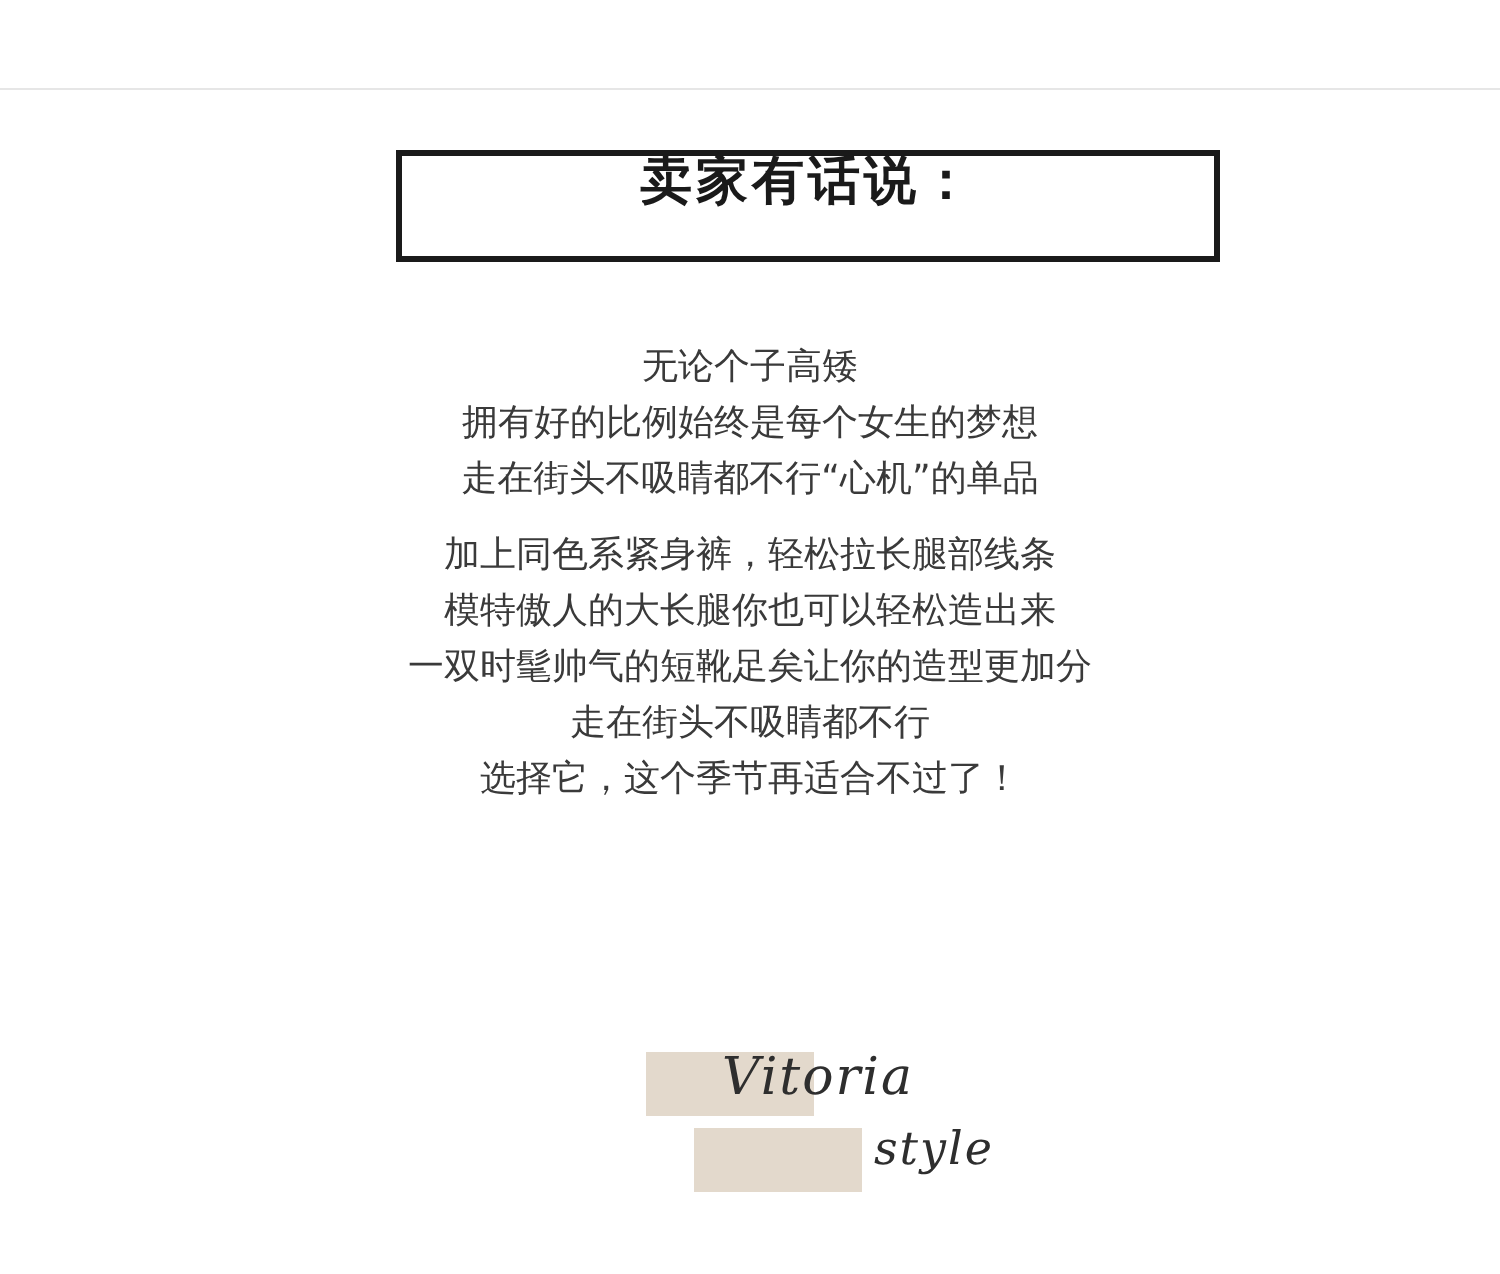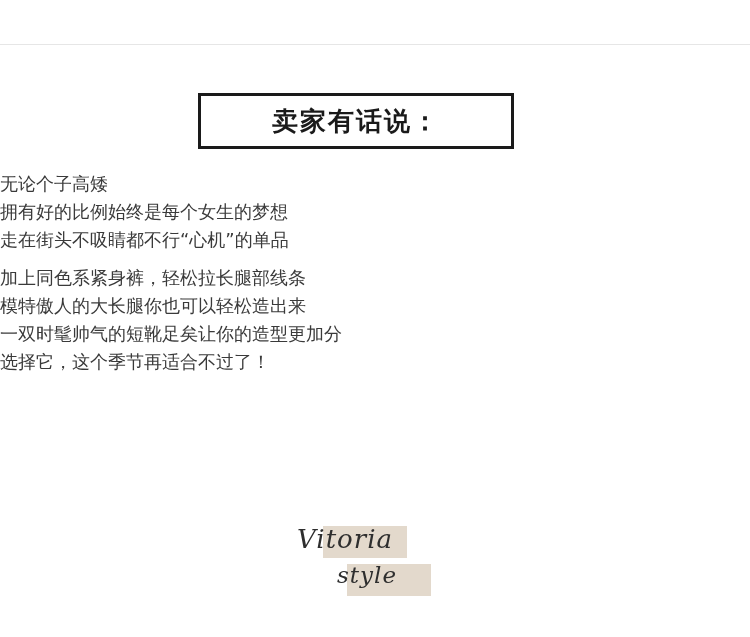--- a/index.html
+++ b/index.html
@@ -23,43 +23,43 @@
   .top-rule {
     position: absolute;
     top: 44px;
     left: 0;
     width: 750px;
     height: 1px;
     background: #e6e6e6;
   }
   .headline-box {
     position: absolute;
-    top: 93px;
+    top: 75px;
     left: 198px;
-    width: 316px;
+    width: 412px;
     height: 56px;
     border: 3px solid #1a1a1a;
     box-sizing: border-box;
     display: flex;
-    align-items: center;
     justify-content: center;
   }
   .headline-text {
     font-family: "DejaVu Sans", sans-serif;
     font-size: 26px;
     font-weight: 700;
     letter-spacing: 2px;
     color: #1a1a1a;
     line-height: 1;
   }
   .body-copy {
     position: absolute;
     top: 170px;
     left: 0;
     width: 750px;
+    text-align: center;
   }
   .body-line {
     font-family: "DejaVu Sans", sans-serif;
     font-size: 18px;
     line-height: 28px;
     color: #3a3a3a;
     white-space: nowrap;
   }
   .body-line.gap-before {
     margin-top: 10px;
@@ -69,20 +69,21 @@
     top: 520px;
     left: 0;
     width: 750px;
     height: 90px;
   }
   .logo-inner {
     position: relative;
     width: 200px;
     margin: 0 auto;
     height: 90px;
+    text-align: right;
   }
   .logo-swatch-a {
     position: absolute;
     left: 48px;
     top: 6px;
     width: 84px;
     height: 32px;
     background: #e3d9cc;
   }
   .logo-swatch-b {
@@ -127,20 +128,21 @@
     <div class="headline-text">卖家有话说：</div>
   </div>
 
   <div class="body-copy">
     <div class="body-line">无论个子高矮</div>
     <div class="body-line">拥有好的比例始终是每个女生的梦想</div>
     <div class="body-line">走在街头不吸睛都不行“心机”的单品</div>
     <div class="body-line gap-before">加上同色系紧身裤，轻松拉长腿部线条</div>
     <div class="body-line">模特傲人的大长腿你也可以轻松造出来</div>
     <div class="body-line">一双时髦帅气的短靴足矣让你的造型更加分</div>
+    <div class="body-line">走在街头不吸睛都不行</div>
     <div class="body-line">选择它，这个季节再适合不过了！</div>
   </div>
 
   <div class="logo">
     <div class="logo-inner">
       <div class="logo-swatch-a"></div>
       <div class="logo-swatch-b"></div>
       <div class="logo-word-a">Vitoria</div>
       <div class="logo-word-b">style</div>
     </div>

